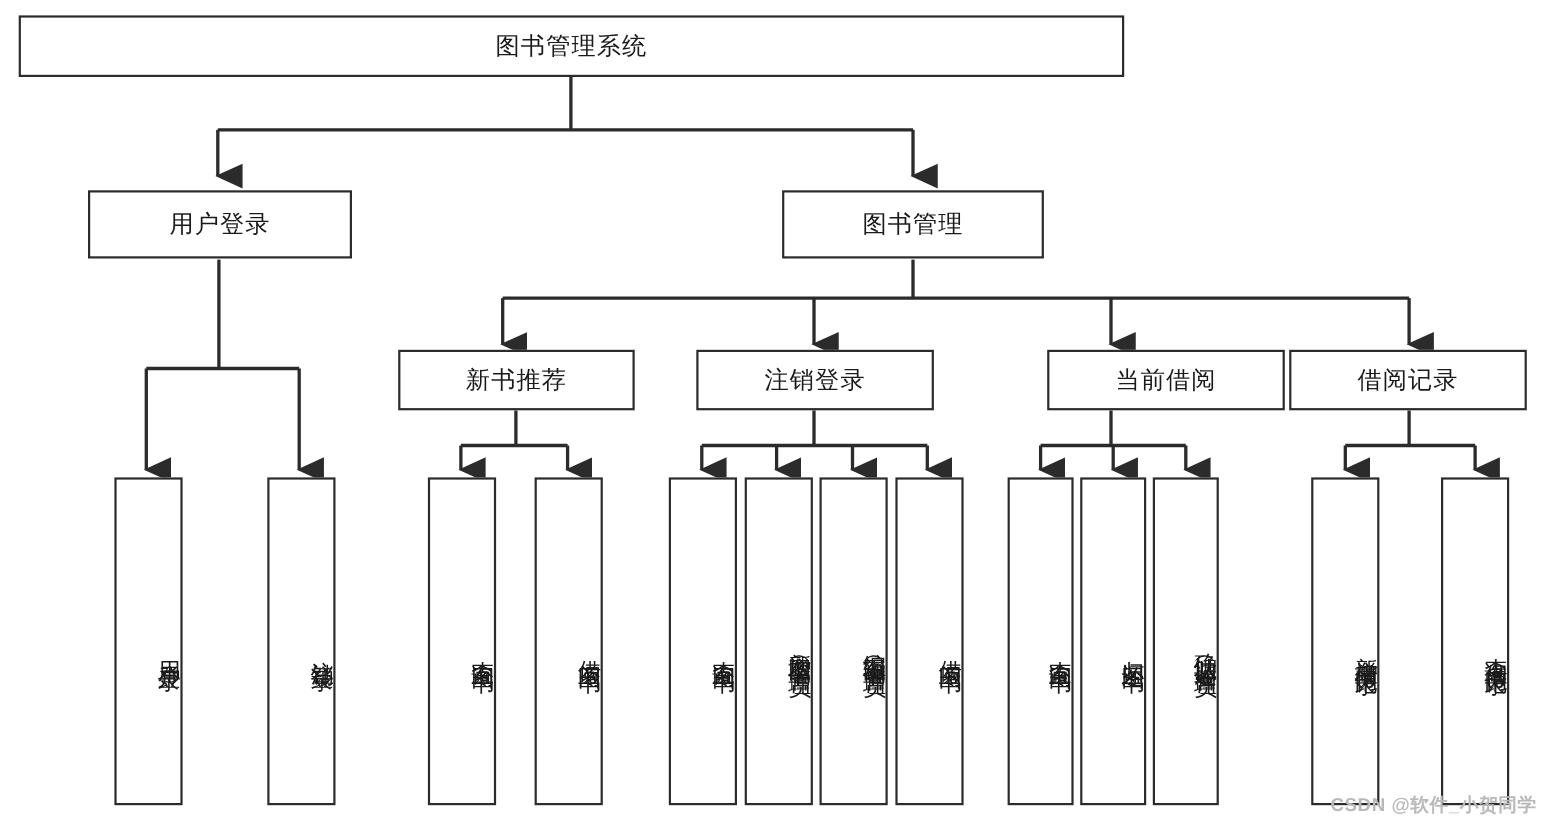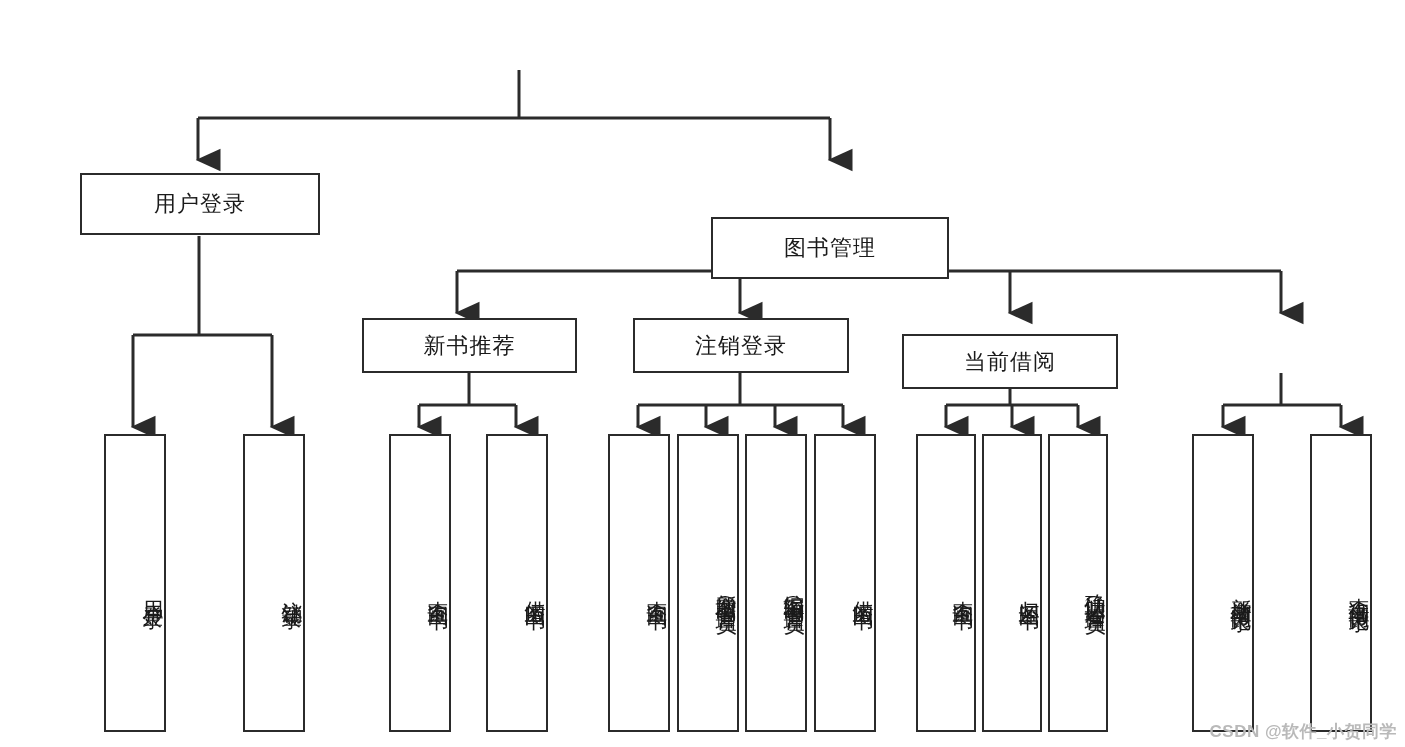--- a/index.html
+++ b/index.html
@@ -99,36 +99,42 @@
       <path d="M 1012 405 L 1012 427" marker-end="url(#arrow)"></path>
       <path d="M 1078 405 L 1078 427" marker-end="url(#arrow)"></path>
 
       <path d="M 1281 373 L 1281 405"></path>
       <path d="M 1223 405 L 1341 405"></path>
       <path d="M 1223 405 L 1223 427" marker-end="url(#arrow)"></path>
       <path d="M 1341 405 L 1341 427" marker-end="url(#arrow)"></path>
     </g>
   </svg>
 
+  <div class="node h" style="left:17px;top:14px;width:1005px;height:56px;">
+    <span>图书管理系统</span>
+  </div>
 
   <div class="node h" style="left:80px;top:173px;width:240px;height:62px;">
     <span>用户登录</span>
   </div>
-  <div class="node h" style="left:711px;top:173px;width:238px;height:62px;margin-top:44px;">
+  <div class="node h" style="left:711px;top:173px;width:238px;height:62px;">
     <span>图书管理</span>
   </div>
 
   <div class="node h" style="left:362px;top:318px;width:215px;height:55px;text-align:right;">
     <span>新书推荐</span>
   </div>
   <div class="node h" style="left:633px;top:318px;width:216px;height:55px;">
     <span>注销登录</span>
   </div>
-  <div class="node h" style="left:902px;top:318px;width:216px;height:55px;margin-top:16px;">
+  <div class="node h" style="left:952px;top:318px;width:216px;height:55px;">
     <span>当前借阅</span>
+  </div>
+  <div class="node h" style="left:1172px;top:318px;width:216px;height:55px;">
+    <span>借阅记录</span>
   </div>
 
   <div class="node v" style="left:104px;top:434px;width:62px;height:298px;">
     <span>用户登录</span>
   </div>
   <div class="node v" style="left:243px;top:434px;width:62px;height:298px;">
     <span>注销登录</span>
   </div>
 
   <div class="node v" style="left:389px;top:434px;width:62px;height:298px;">

